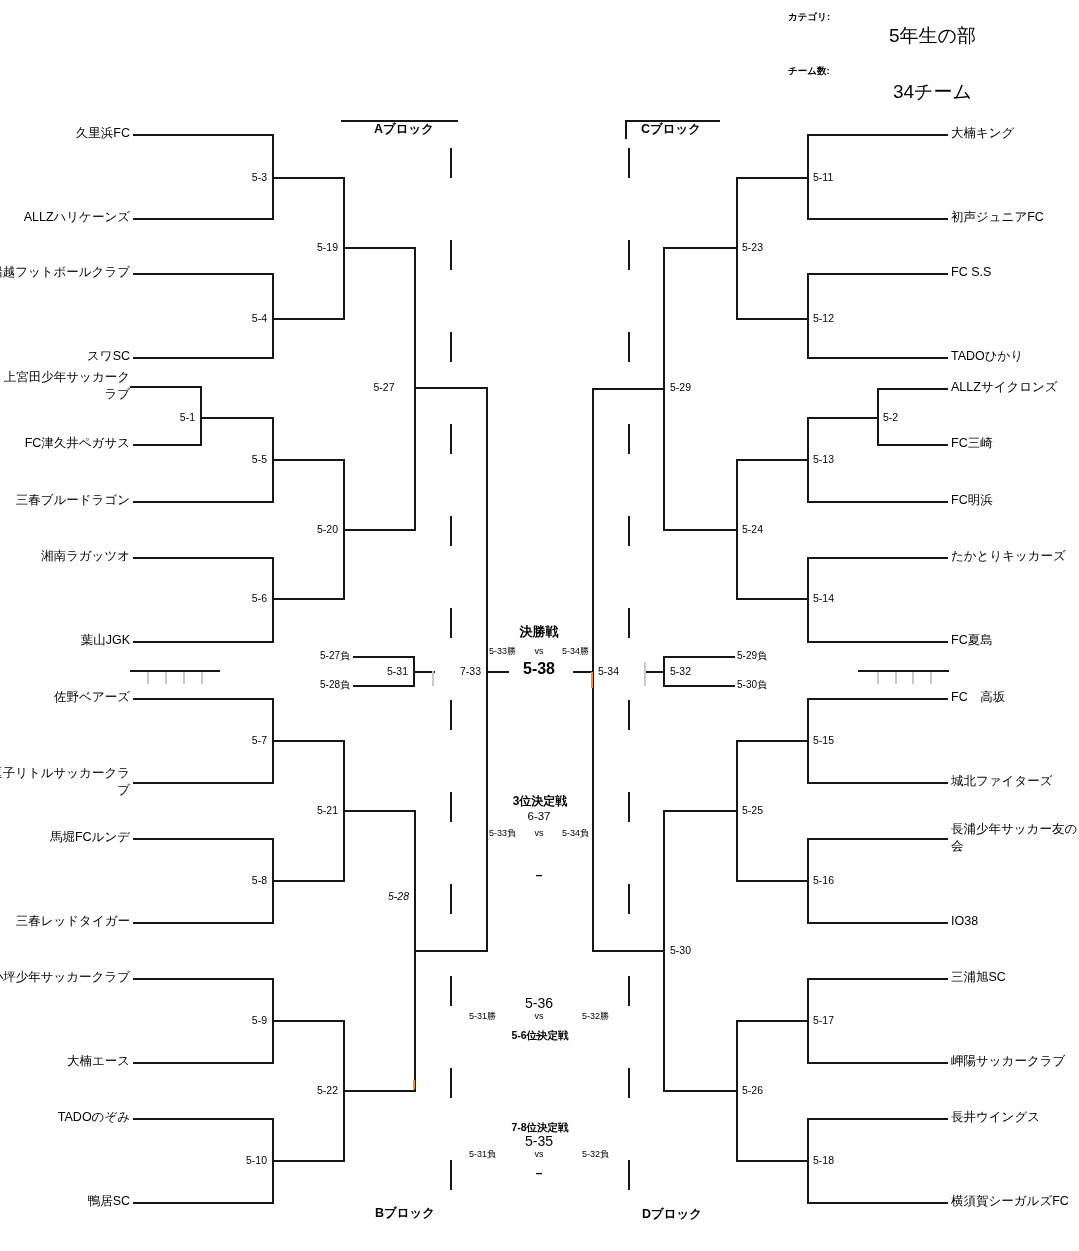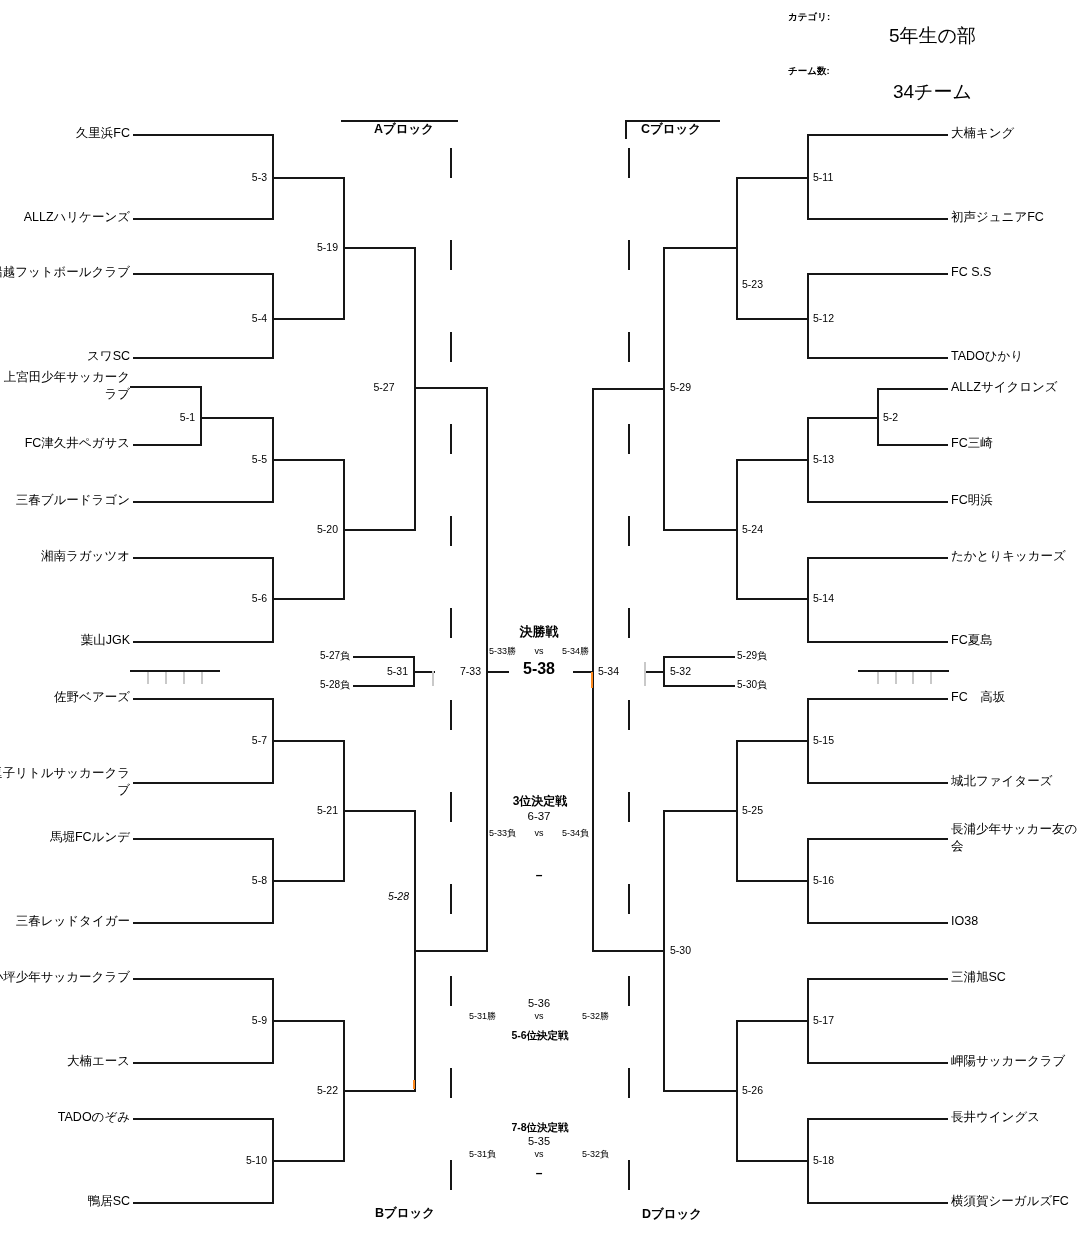--- a/index.html
+++ b/index.html
@@ -16,21 +16,21 @@
   .tr{width:150px;text-align:left}
   .ml{position:absolute;font-size:10.5px;line-height:14px;white-space:nowrap}
   .mlr{width:50px;text-align:right}
   .blk{position:absolute;width:100px;text-align:center;font-weight:bold;font-size:12.5px;line-height:15px}
   .cons{position:absolute;font-size:10px;line-height:13px;white-space:nowrap}
   .consr{width:58px;text-align:right}
   .cp{position:absolute;text-align:center;line-height:14px}
   .cp-title{font-weight:bold;font-size:13px}
   .cp-title-sm{font-weight:bold;font-size:10.5px}
   .cp-title-md{font-weight:bold;font-size:12px}
-  .cp-code{font-size:11px}
+  .cp-code{font-size:14px}
   .cp-code-b{font-size:16px;font-weight:bold}
   .cp-row{display:flex;justify-content:space-between;font-size:9px;line-height:12px}
   .cp-dash{font-size:12px;font-weight:bold}
   .title{position:absolute;left:25px;top:10px;width:645px;text-align:center;
          font-weight:bold;font-size:29px;line-height:35px;letter-spacing:1px}
   .side-label{position:absolute;font-size:9.5px;font-weight:bold}
   .side-value{position:absolute;width:145px;text-align:center;font-size:19px}
 </style>
 </head>
 <body>
@@ -293,21 +293,21 @@
       <div class="ml mlr" style="left: 431px; top: 664px;">7-33</div>
       <div class="ml" style="left: 813px; top: 170px;">5-11</div>
       <div class="ml" style="left: 813px; top: 311px;">5-12</div>
       <div class="ml" style="left: 883px; top: 410px;">5-2</div>
       <div class="ml" style="left: 813px; top: 452px;">5-13</div>
       <div class="ml" style="left: 813px; top: 591px;">5-14</div>
       <div class="ml" style="left: 813px; top: 733px;">5-15</div>
       <div class="ml" style="left: 813px; top: 873px;">5-16</div>
       <div class="ml" style="left: 813px; top: 1013px;">5-17</div>
       <div class="ml" style="left: 813px; top: 1153px;">5-18</div>
-      <div class="ml" style="left: 742px; top: 240px; margin-top: 37px;">5-23</div>
+      <div class="ml" style="left: 742px; top: 240px;">5-23</div>
       <div class="ml" style="left: 742px; top: 522px;">5-24</div>
       <div class="ml" style="left: 742px; top: 803px;">5-25</div>
       <div class="ml" style="left: 742px; top: 1083px;">5-26</div>
       <div class="ml" style="left: 670px; top: 380px;">5-29</div>
       <div class="ml" style="left: 670px; top: 943px;">5-30</div>
       <div class="ml" style="left: 670px; top: 664px;">5-32</div>
       <div class="ml" style="left: 598px; top: 664px;">5-34</div>
     </div>
 </div>
 

